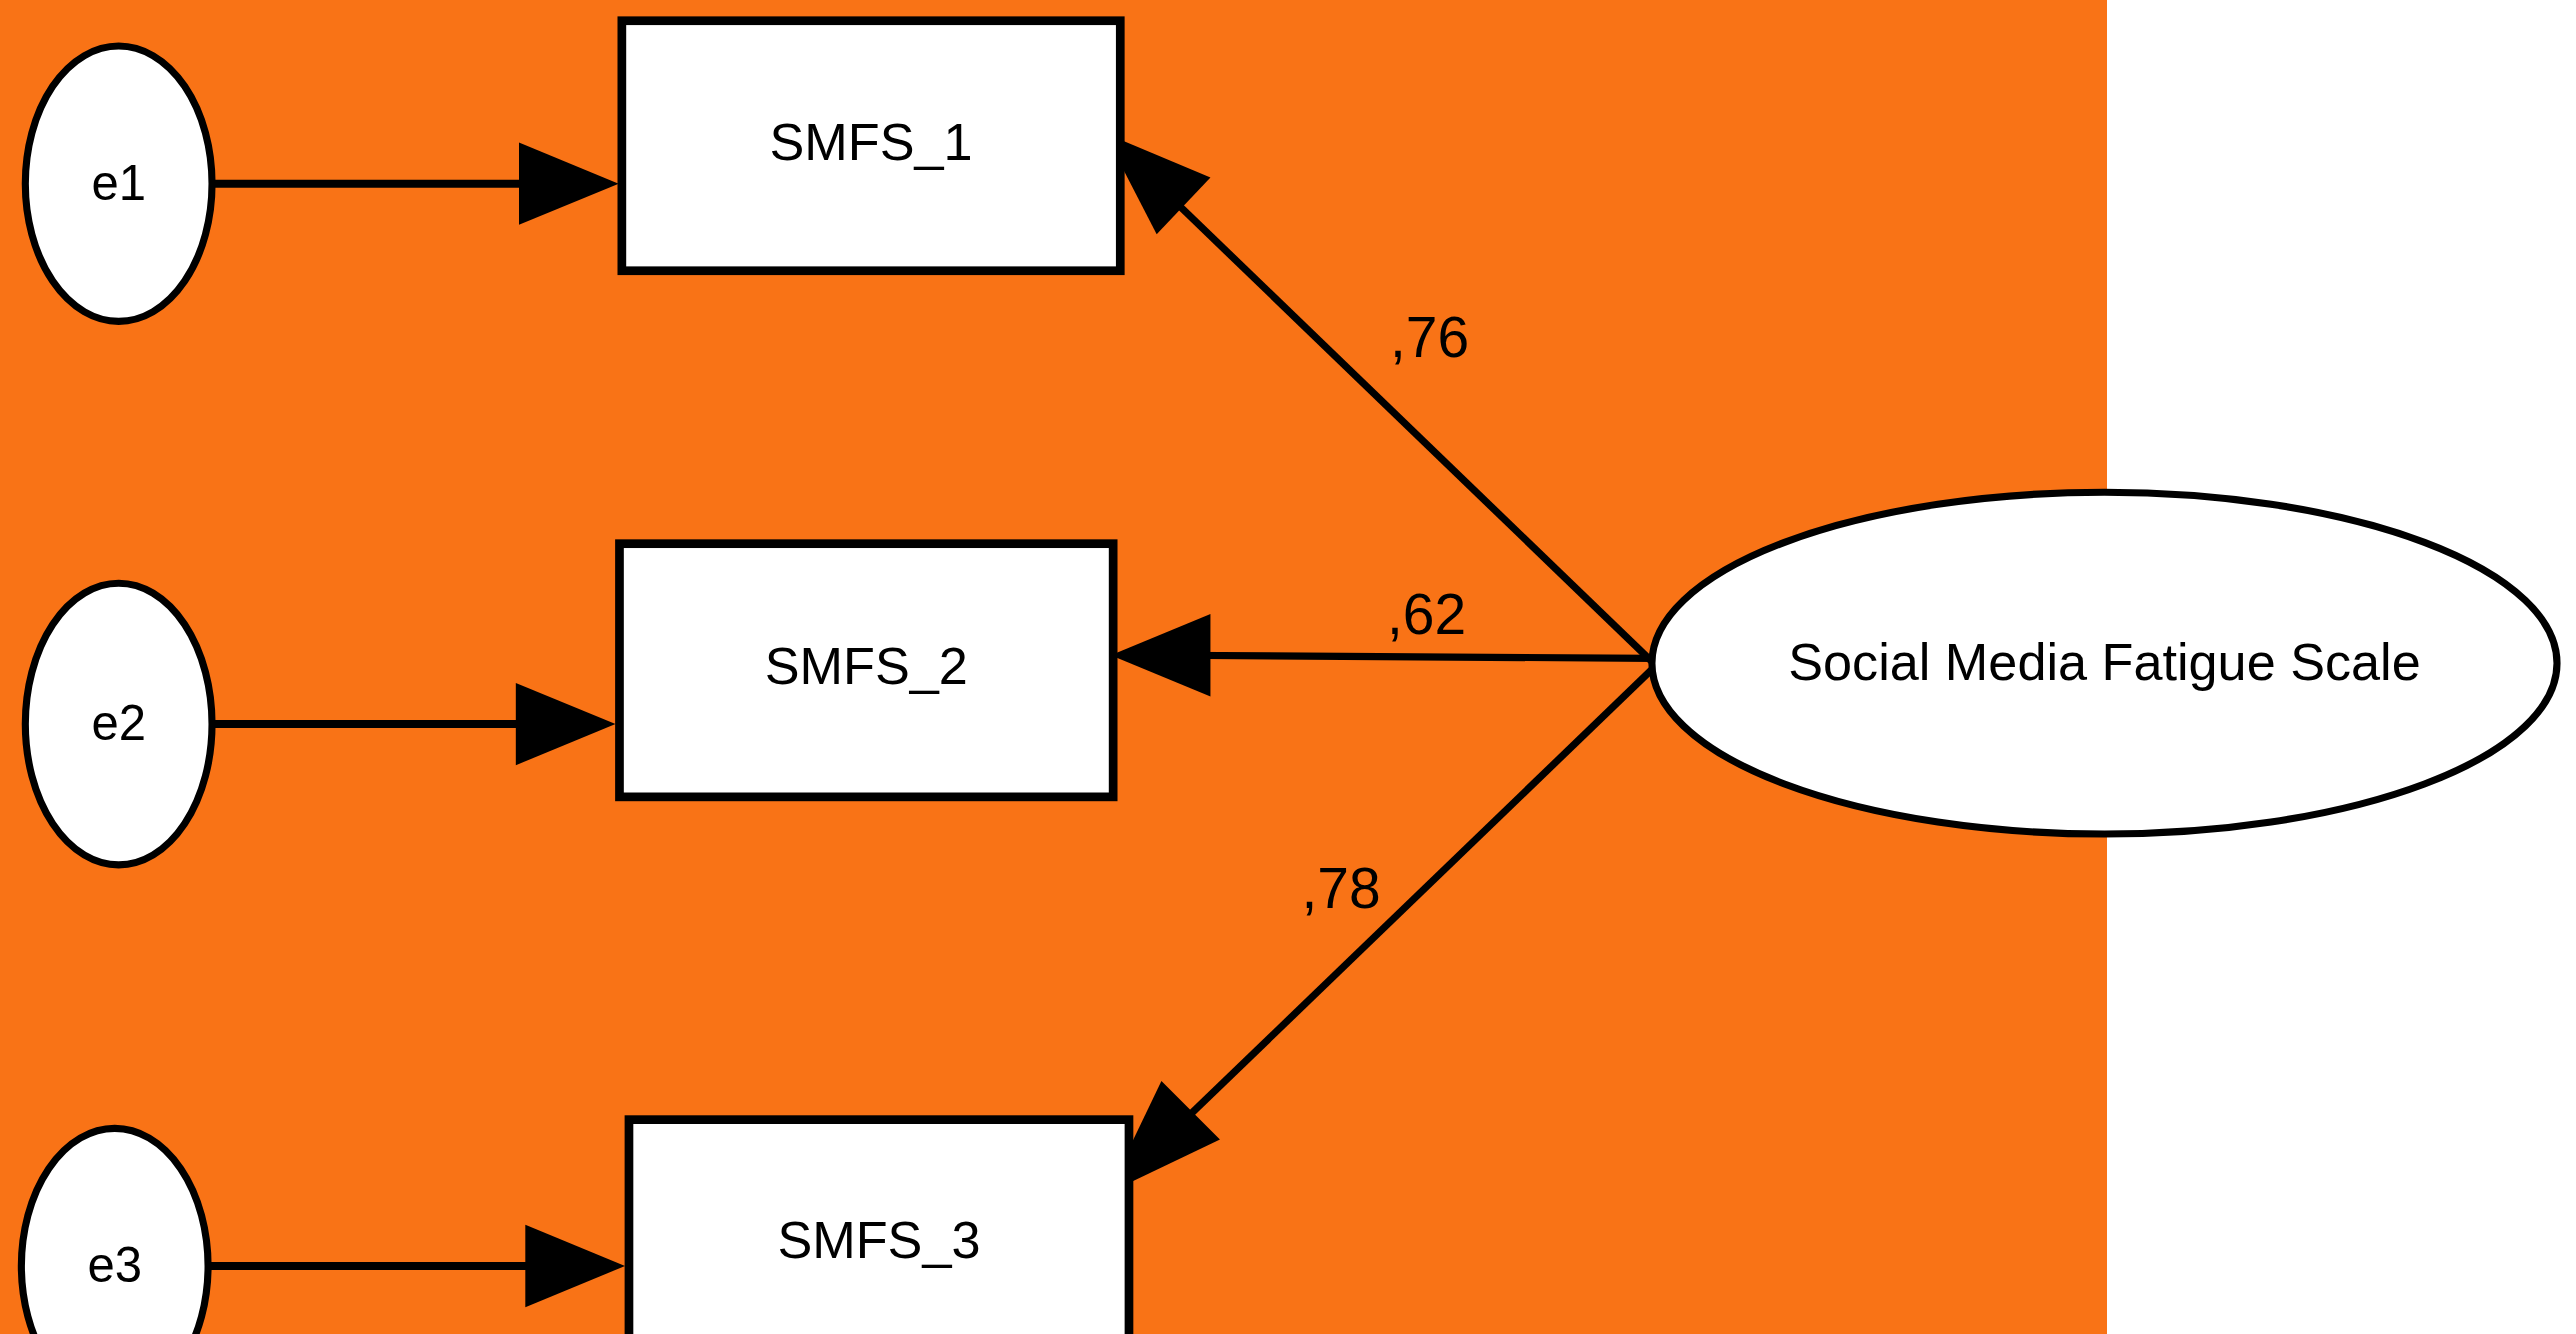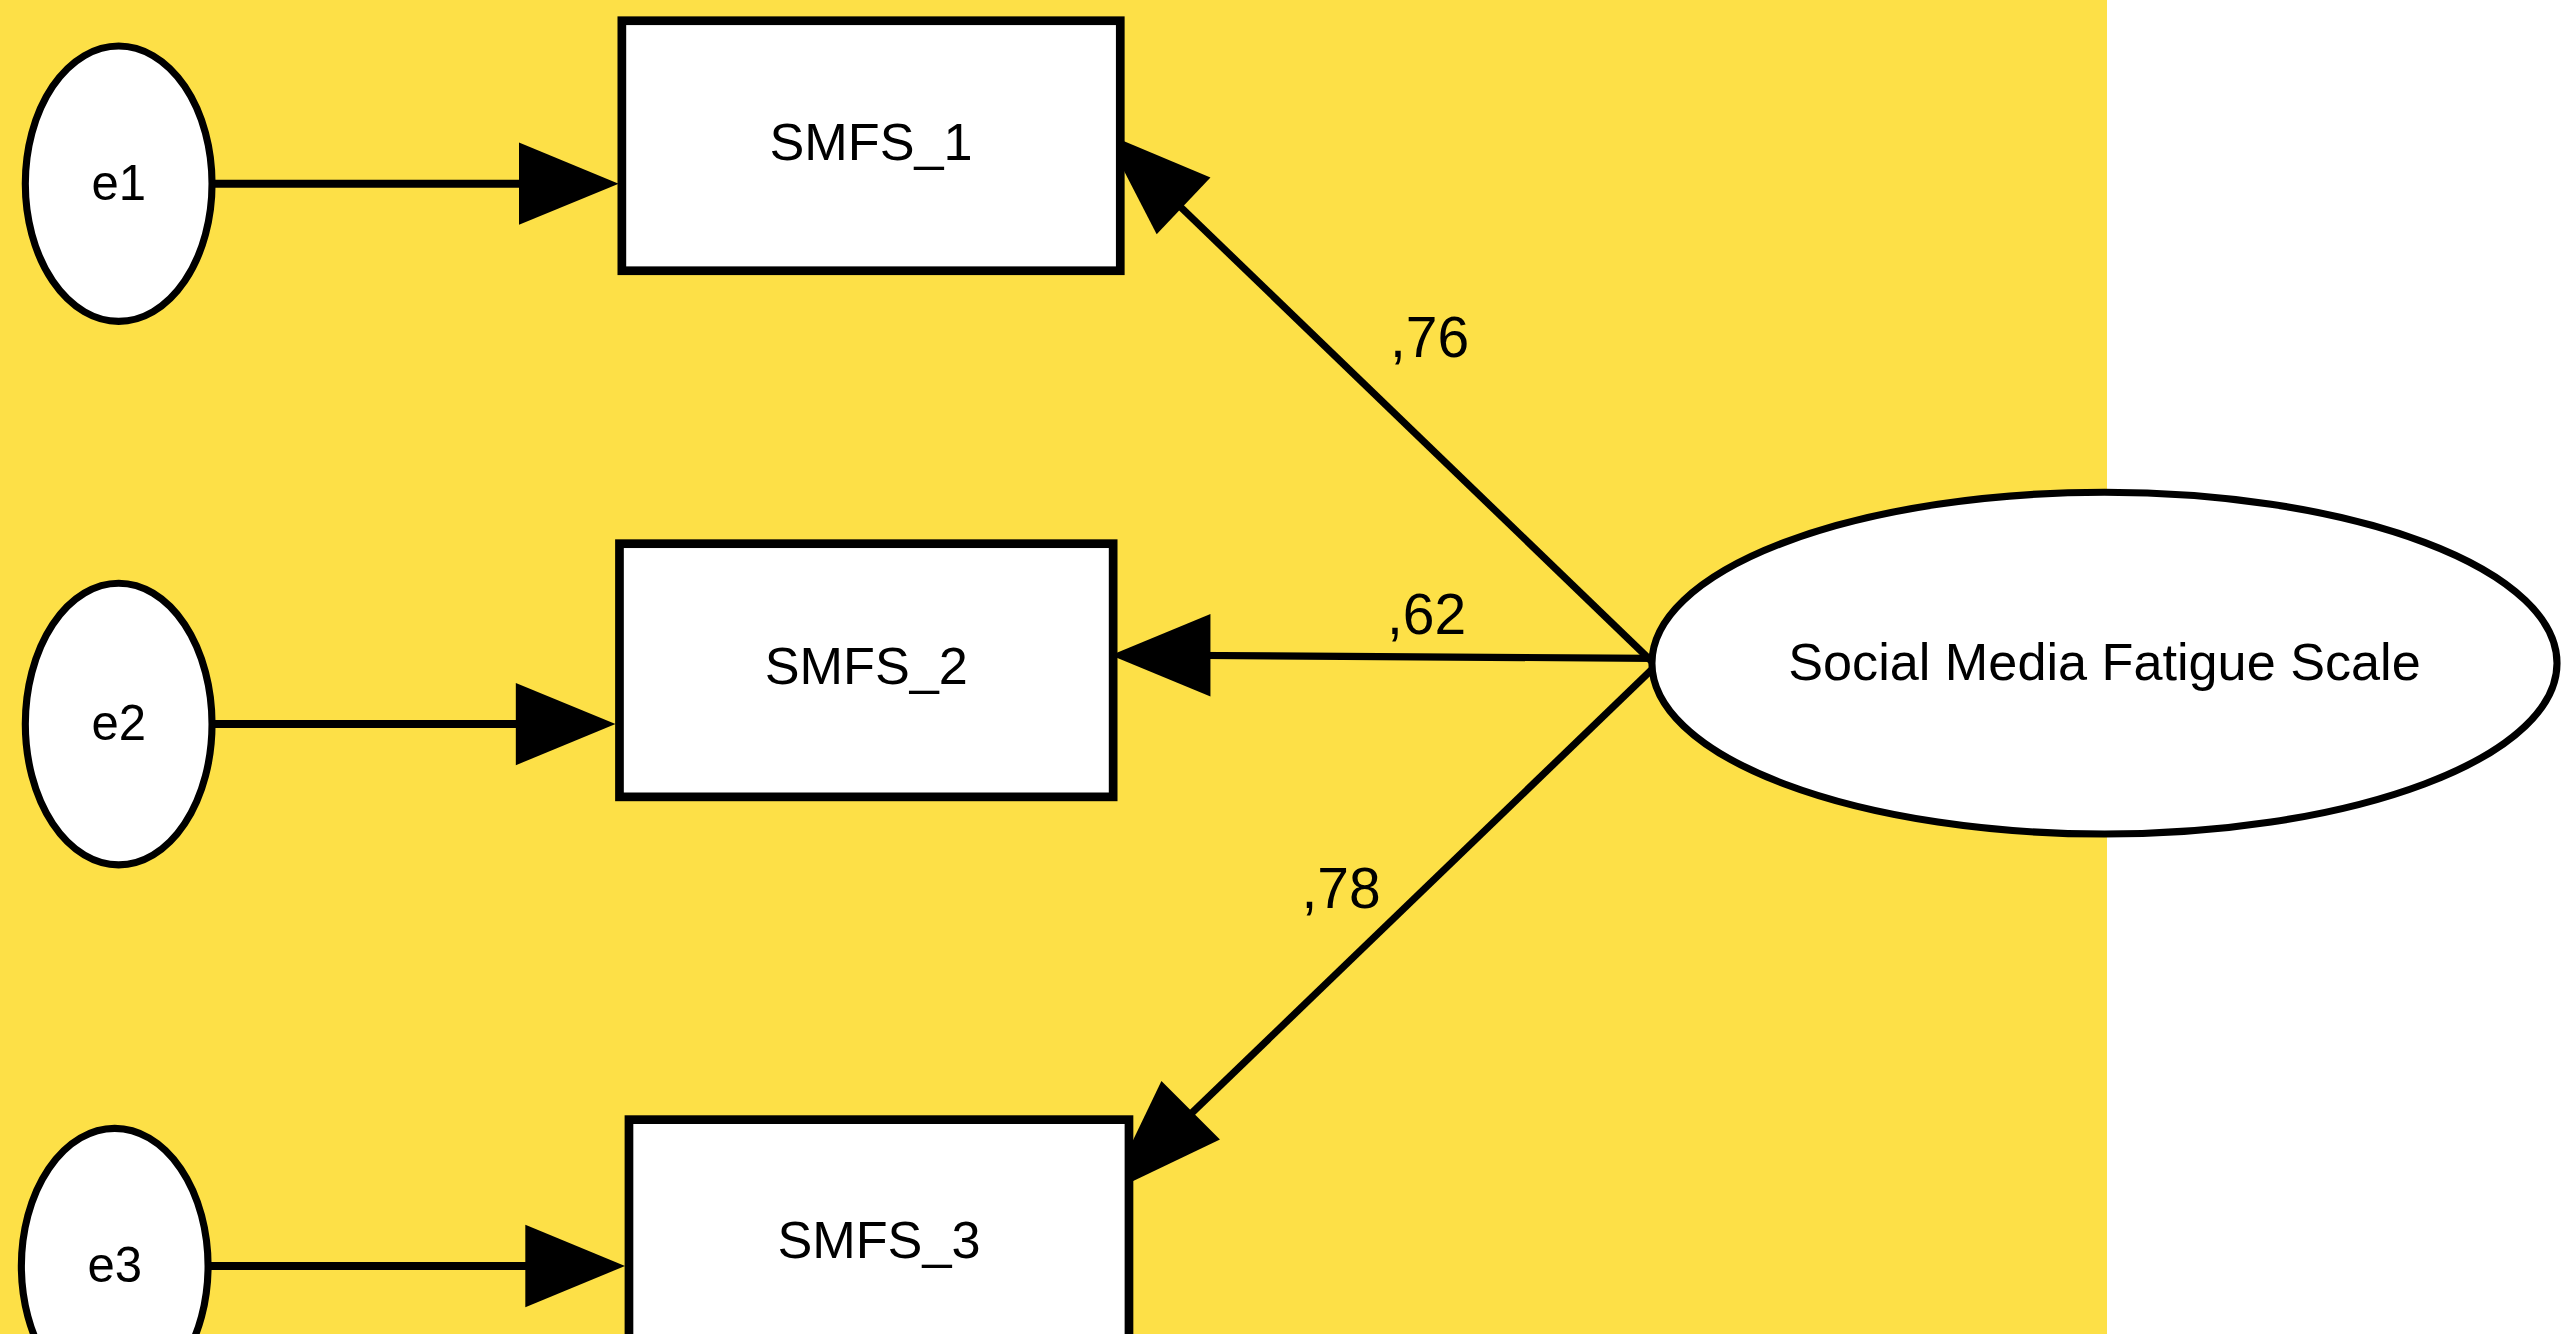--- a/index.html
+++ b/index.html
@@ -11,21 +11,21 @@
   body {
     width: 2576px;
     height: 1335px;
     overflow: hidden;
     font-family: "Liberation Sans", sans-serif;
   }
   #diagram-root {
     position: relative;
     width: 2107px;
     height: 1335px;
-    background: #fde047;
+    background: #f97316;
     text-align: center;
   }
   svg#sem-canvas {
     position: absolute;
     top: 0;
     left: 0;
     width: 2576px;
     height: 1335px;
     display: block;
   }

